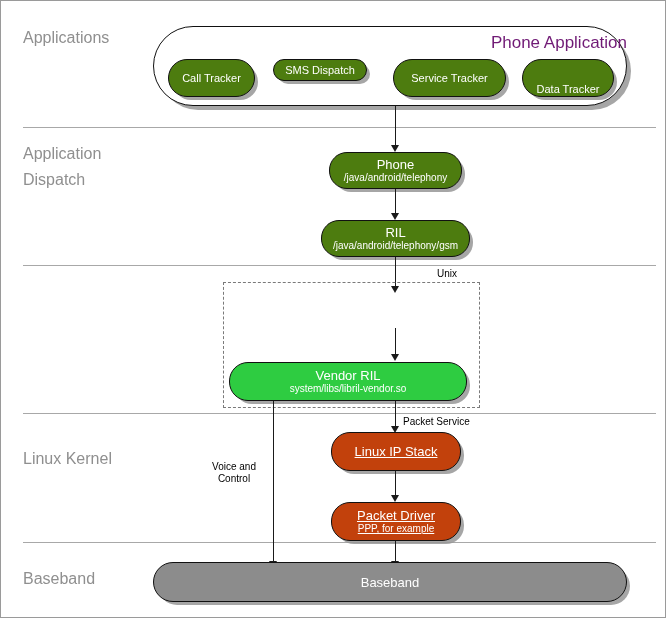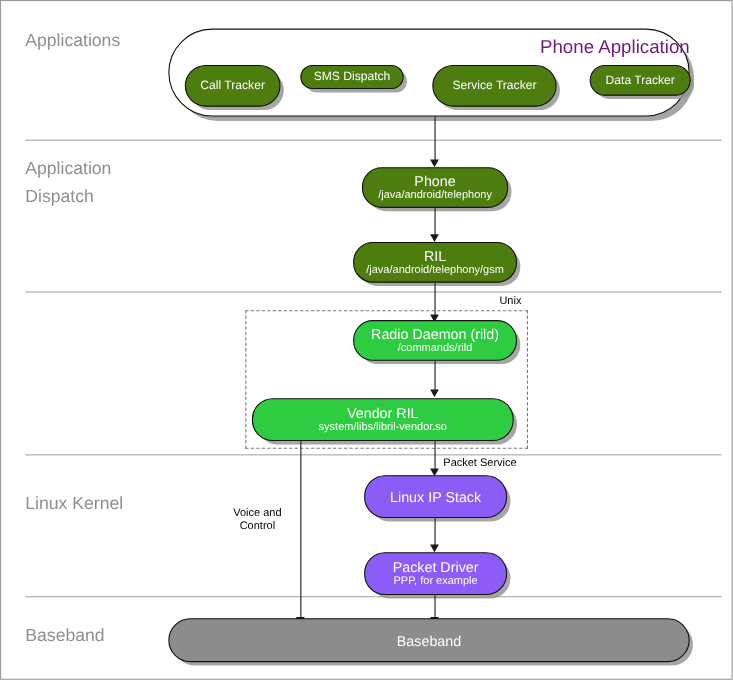--- a/index.html
+++ b/index.html
@@ -14,21 +14,21 @@
 
   
   .node{position:absolute;box-sizing:border-box;border:1px solid #111;
         display:flex;flex-direction:column;align-items:center;justify-content:center;
         color:#fff;text-align:center;
         box-shadow:4px 4px 0 -1px rgba(150,150,150,0.85);}
   .node .t1{font-size:13px;line-height:15px;}
   .node .t2{font-size:10px;line-height:12px;}
   .node.blue{background:#4d7c0f;}
   .node.green{background:#2ecc41;}
-  .node.red{background:#8b5cf6;}
+  .node.red{background:#c2410c;text-decoration:underline;}
   .node.gray{background:#8c8c8c;}
   .node.small .t1{font-size:11px;line-height:13px;}
 
   .outer-app{position:absolute;box-sizing:border-box;background:#fff;
              border:1px solid #111;border-radius:42px;
              box-shadow:5px 5px 0 -1px rgba(150,150,150,0.85);}
   .outer-title{position:absolute;font-size:17px;color:#701a75;text-align:right;}
 
   .unix-box{position:absolute;box-sizing:border-box;border:1px dashed #7a7a7a;}
   .unix-label{position:absolute;font-size:10px;color:#000;}
@@ -60,21 +60,21 @@
 
   <div class="node blue small" style="left:167px;top:58px;width:87px;height:38px;border-radius:19px;">
     <span class="t1">Call Tracker</span>
   </div>
   <div class="node blue small" style="left:272px;top:58px;width:94px;height:22px;border-radius:19px;">
     <span class="t1">SMS Dispatch</span>
   </div>
   <div class="node blue small" style="left:392px;top:58px;width:113px;height:38px;border-radius:19px;">
     <span class="t1">Service Tracker</span>
   </div>
-  <div class="node blue small" style="left:535px;top:58px;width:92px;height:28px;border-radius:19px;">
+  <div class="node blue small" style="left:521px;top:58px;width:92px;height:38px;border-radius:19px;justify-content:flex-end;">
     <span class="t1">Data Tracker</span>
   </div>
 
   <div class="vline" style="left:394px;top:105px;height:42px;"></div>
   <div class="arrowhead" style="left:390px;top:144px;"></div>
 
   <div class="node blue" style="left:328px;top:151px;width:133px;height:37px;border-radius:18px;">
     <span class="t1">Phone</span>
     <span class="t2">/java/android/telephony</span>
   </div>
@@ -84,26 +84,22 @@
 
   <div class="node blue" style="left:320px;top:219px;width:149px;height:37px;border-radius:18px;">
     <span class="t1">RIL</span>
     <span class="t2">/java/android/telephony/gsm</span>
   </div>
 
   <div class="vline" style="left:394px;top:256px;height:32px;"></div>
   <div class="arrowhead" style="left:390px;top:285px;"></div>
 
   <div class="unix-box" style="left:222px;top:281px;width:257px;height:126px;"></div>
-  <div class="unix-label" style="left:453px;top:267px;">Unix</div>
+  <div class="unix-label" style="left:436px;top:267px;">Unix</div>
 
-  <div class="node green" style="left:320px;top:290px;width:149px;height:37px;border-radius:18px;">
-    <span class="t1">Radio Daemon (rild)</span>
-    <span class="t2">/commands/rild</span>
-  </div>
 
   <div class="vline" style="left:394px;top:327px;height:29px;"></div>
   <div class="arrowhead" style="left:390px;top:353px;"></div>
 
   <div class="node green" style="left:228px;top:361px;width:238px;height:39px;border-radius:19px;">
     <span class="t1">Vendor RIL</span>
     <span class="t2">system/libs/libril-vendor.so</span>
   </div>
 
   <div class="vline" style="left:394px;top:400px;height:28px;"></div>

